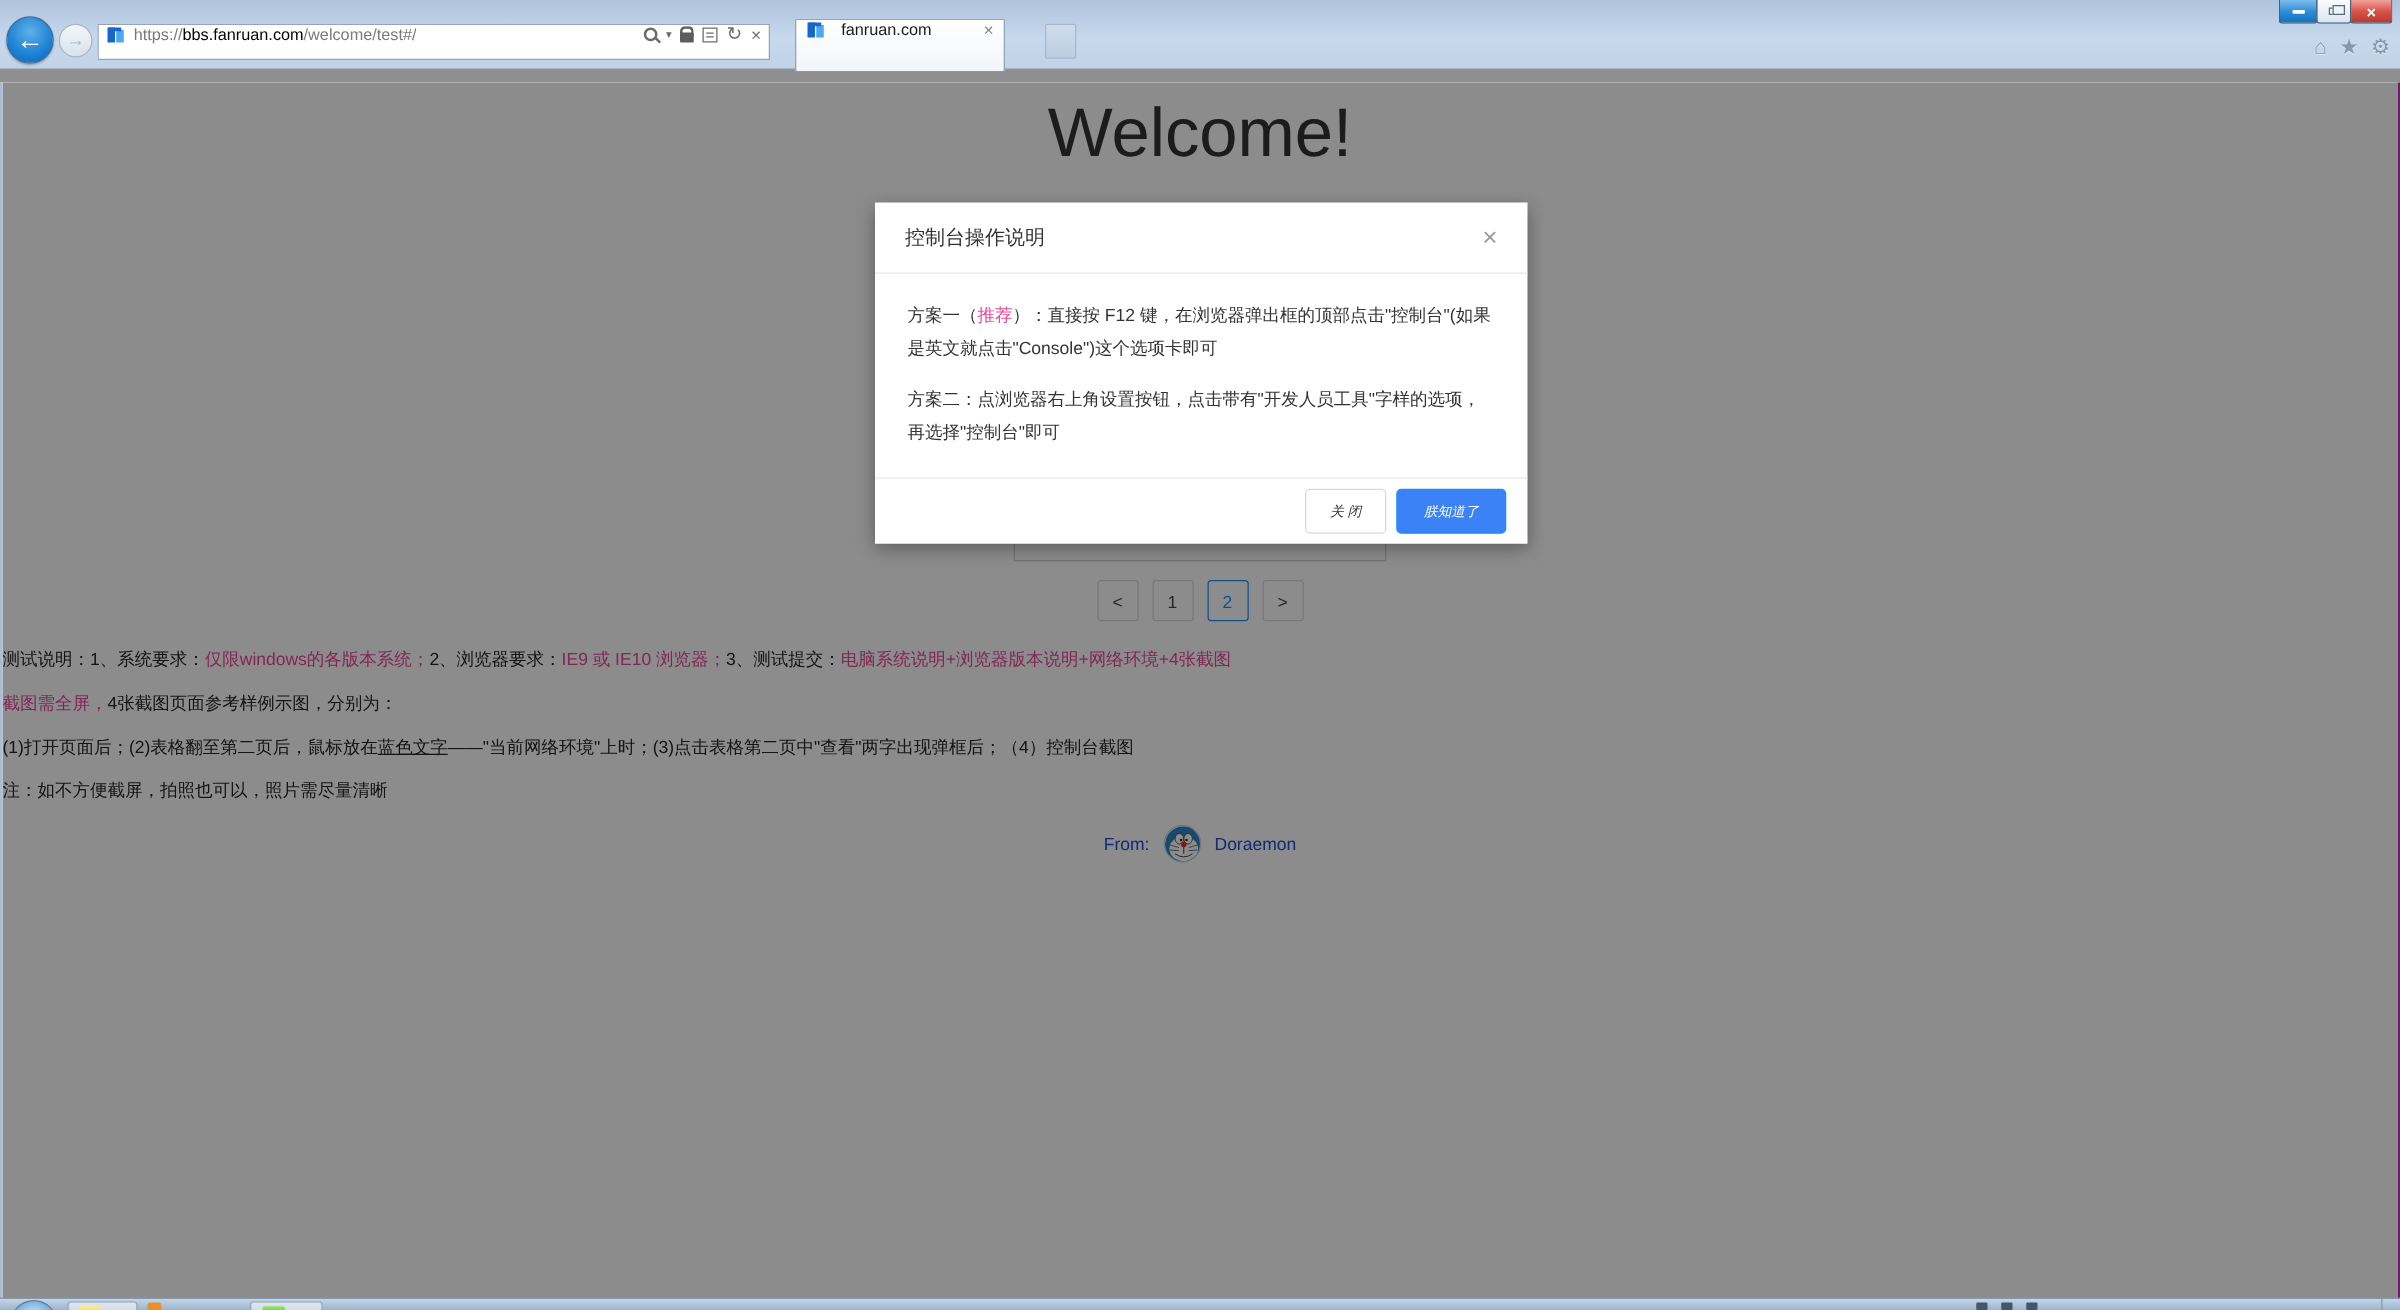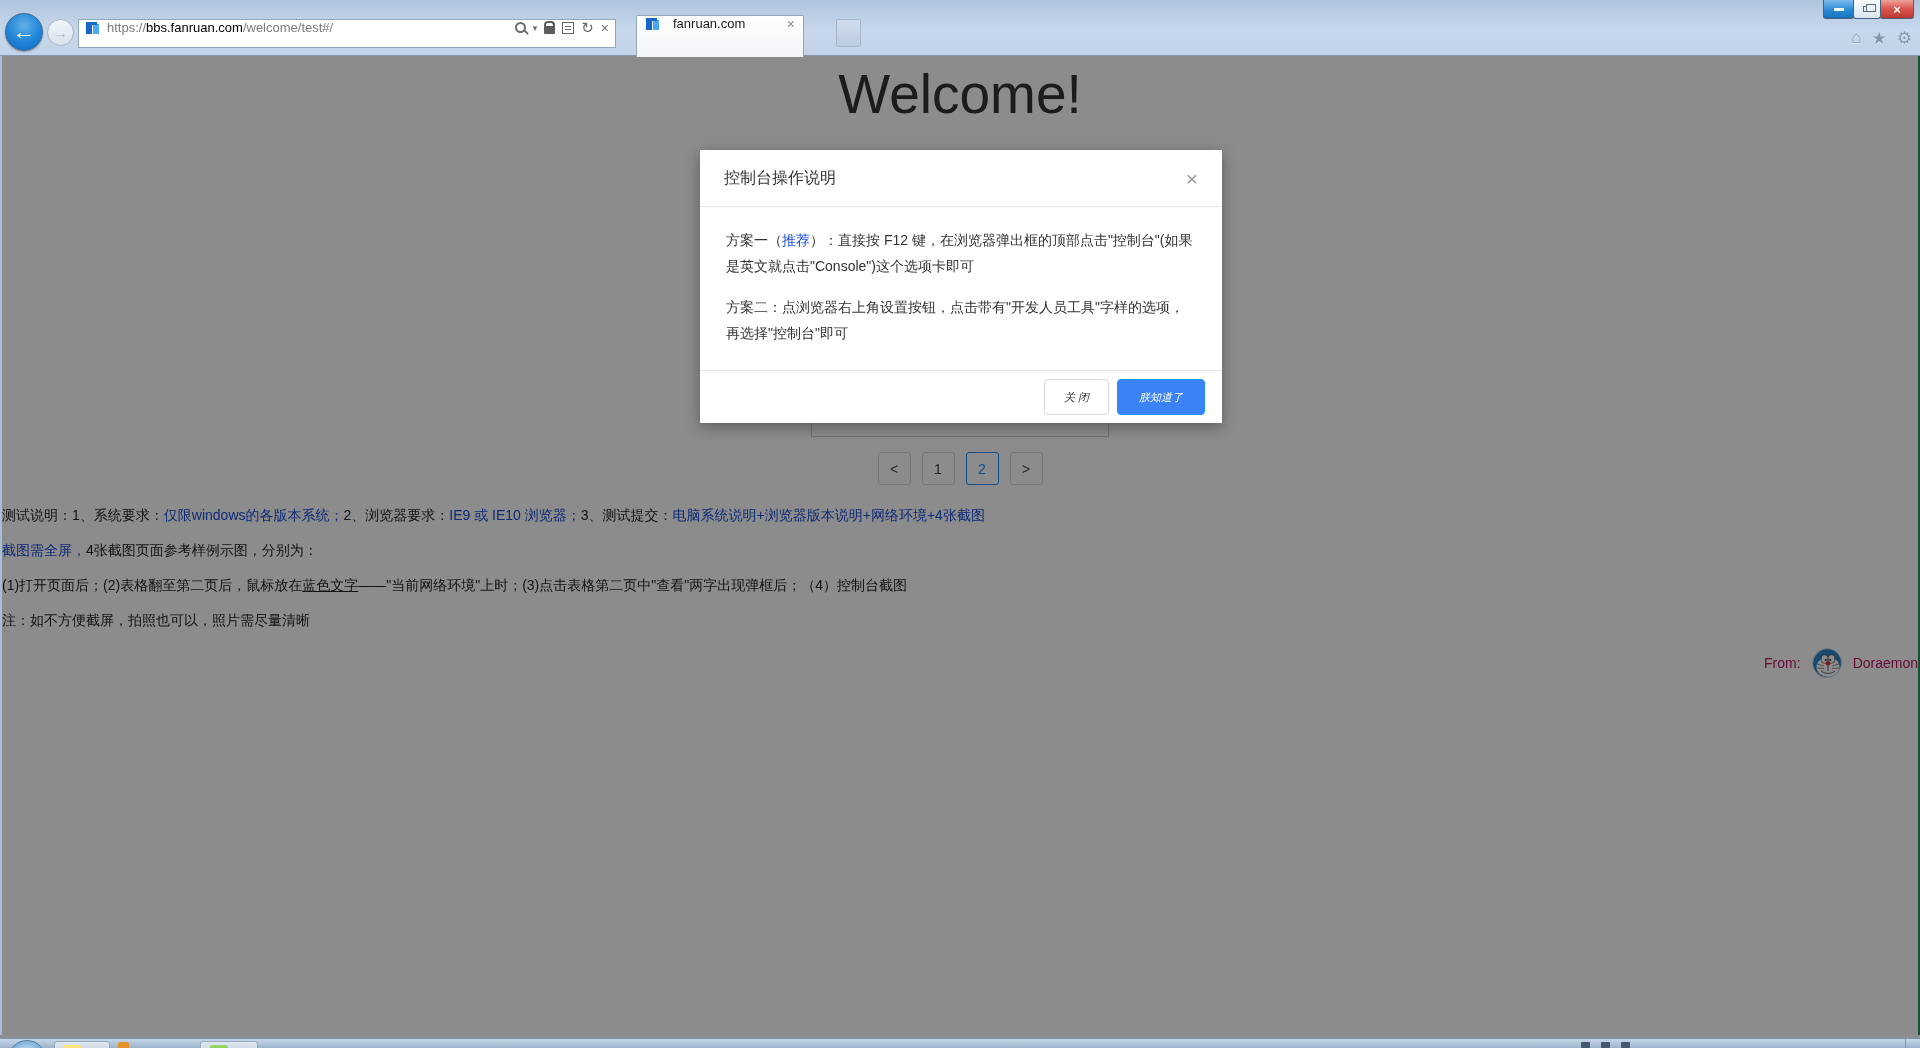--- a/index.html
+++ b/index.html
@@ -52,36 +52,36 @@
   .winbtn.restore { width:28px; background:linear-gradient(#fafcfe,#dbe6f2); }
   .restglyph { width:8px; height:6px; border:1px solid #5a6b7d; background:#eef3f8; position:relative; }
   .restglyph::before { content:""; position:absolute; left:2px; top:-3px; width:8px; height:6px;
     border:1px solid #5a6b7d; background:#eef3f8; }
   .winbtn.close { width:34px; background:linear-gradient(#f0a29a,#d9534a 50%,#b93a30); color:#fff;
     font-size:13px; font-weight:bold; }
   .toolicons { position:absolute; top:28px; right:8px; display:flex; gap:10px; color:#8598ad;
     font-size:17px; text-shadow:0 1px 0 rgba(255,255,255,.5); }
 
   
-  .page { position:absolute; top:54px; left:0; width:1920px; height:981px; background:#ffffff;
-    border-left:2px solid #a9bed6; border-right:2px solid #14532d; overflow:hidden; }
+  .page { position:absolute; top:66px; left:0; width:1920px; height:981px; background:#ffffff;
+    border-left:2px solid #a9bed6; border-right:2px solid #701a75; overflow:hidden; }
   .welcome { position:absolute; top:8px; width:100%; text-align:center; font-size:55px;
     font-weight:300; color:#333; letter-spacing:0px; }
   .table-sliver { position:absolute; left:809px; top:366px; width:298px; height:17px;
     background:#fff; border:1px solid #d0d0d0; }
   .pagination { position:absolute; top:398px; width:100%; display:flex; justify-content:center; gap:11px; }
   .pg-btn { width:33px; height:33px; background:#fff; border:1px solid #d9d9d9; border-radius:3px;
     font-size:14px; color:#444; display:flex; align-items:center; justify-content:center; }
   .pg-btn.active { border-color:#1890ff; color:#1890ff; }
   .instr { position:absolute; top:444px; width:100%; text-align:left; font-size:14px; color:#262626; }
   .instr .line { height:35px; line-height:35px; }
-  .red { color:#1d4ed8; }
+  .red { color:#ec4899; }
   .u { text-decoration:underline;margin-top:16px; }
   .from-row { position:absolute; top:594px; width:100%; display:flex; align-items:center;
-    justify-content:flex-end; gap:11px; font-size:14px; color:#be185d; }
+    justify-content:center; gap:11px; font-size:14px; color:#1d4ed8; }
   .avatar { width:30px; height:30px; border-radius:50%; overflow:hidden; flex:none;
     border:1px solid #c9d6e2; background:#fff; }
 
   
   .overlay { position:absolute; inset:0; background:rgba(0,0,0,0.45); z-index:5; }
   .modal { position:absolute; left:698px; top:96px; width:522px; height:273px; background:#fff;
     z-index:10; box-shadow:0 4px 14px rgba(0,0,0,.35); }
   .modal-header { height:57px; border-bottom:1px solid #e8e8e8; display:flex; align-items:center;
     padding:0 24px; }
   .modal-title { font-size:16px; color:#333; }

